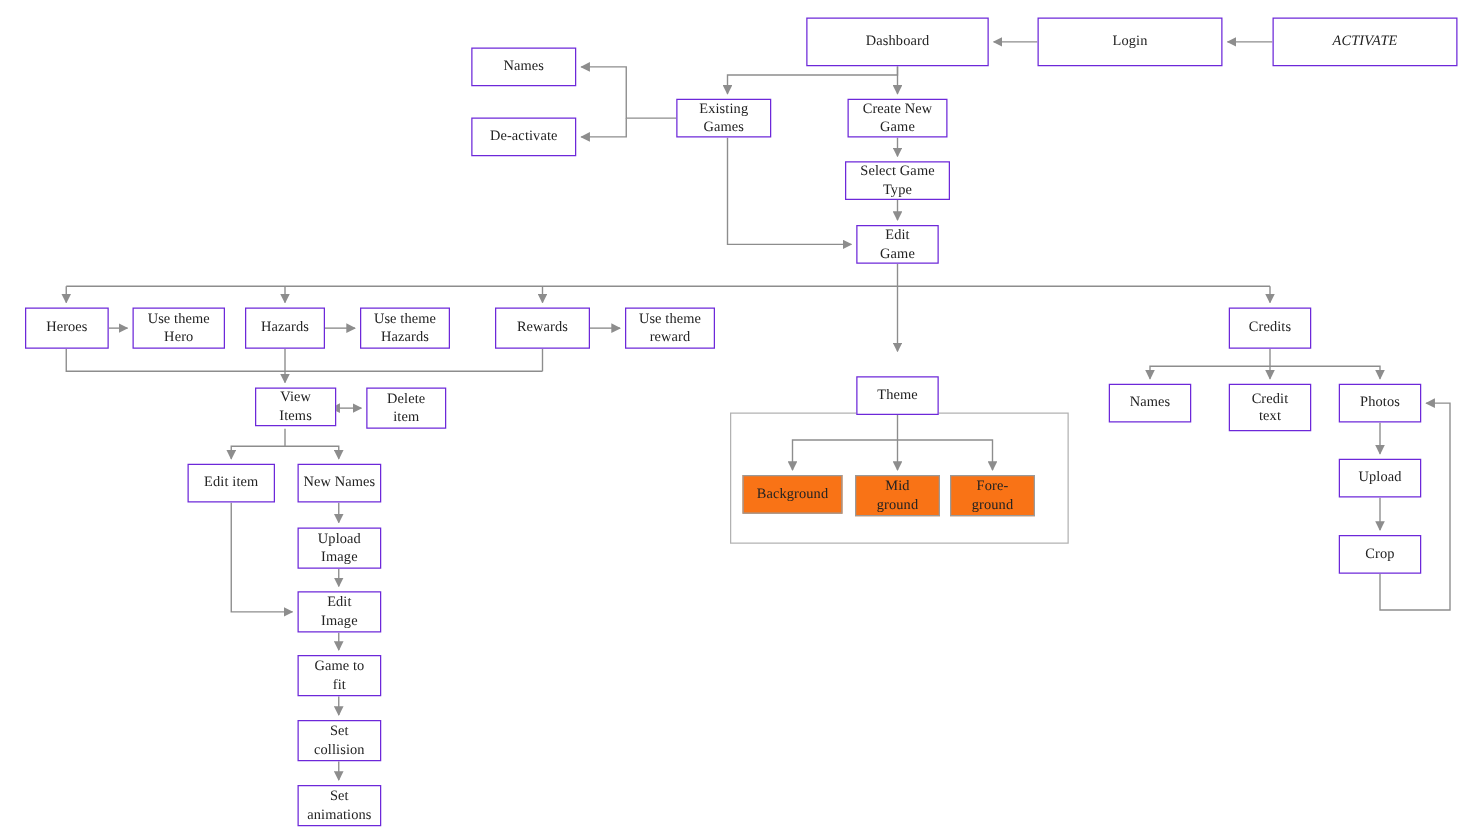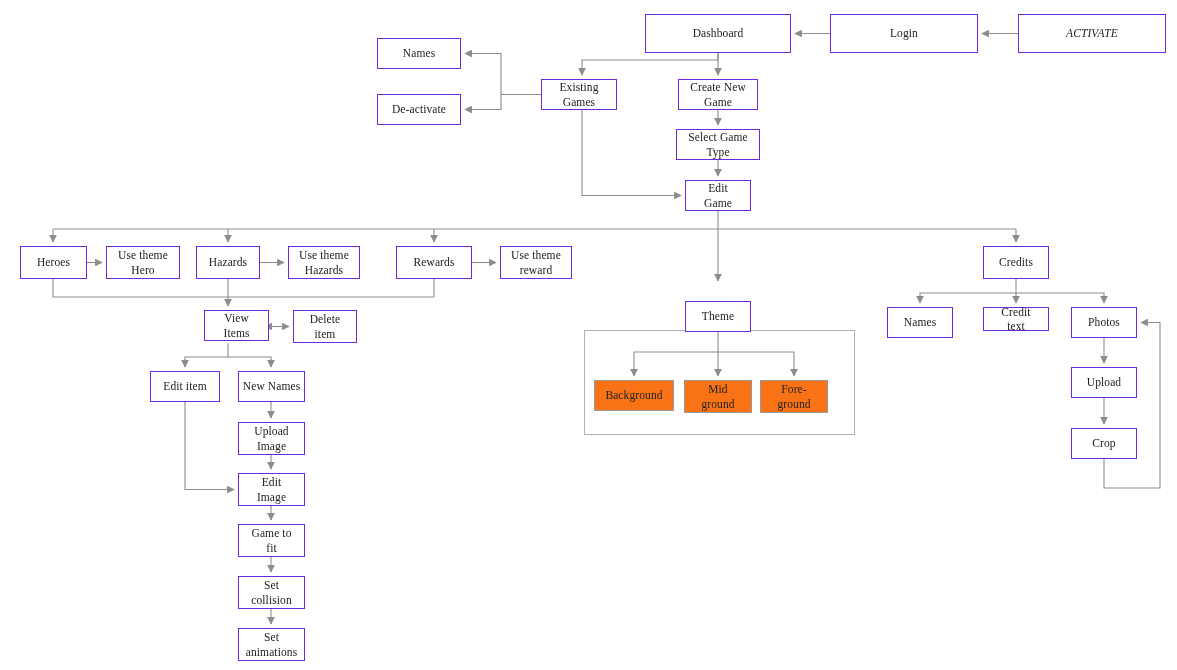--- a/index.html
+++ b/index.html
@@ -154,21 +154,21 @@
       <div class="node" style="left: 396px; top: 246px; width: 76px; height: 33px;">Rewards</div>
       <div class="node" style="left: 500px; top: 246px; width: 72px; height: 33px;">Use theme
 reward</div>
       <div class="node" style="left: 983px; top: 246px; width: 66px; height: 33px;">Credits</div>
       <div class="node" style="left: 204px; top: 310px; width: 65px; height: 31px;">View
 Items</div>
       <div class="node" style="left: 293px; top: 310px; width: 64px; height: 33px;">Delete
 item</div>
       <div class="node" style="left: 685px; top: 285px; width: 66px; height: 31px; margin-top: 16px;">Theme</div>
       <div class="node" style="left: 887px; top: 307px; width: 66px; height: 31px;">Names</div>
-      <div class="node" style="left: 983px; top: 307px; width: 66px; height: 24px;">Credit
+      <div class="node" style="left: 983px; top: 307px; width: 66px; height: 38px;">Credit
 text</div>
       <div class="node" style="left: 1071px; top: 307px; width: 66px; height: 31px;">Photos</div>
       <div class="node" style="left: 150px; top: 371px; width: 70px; height: 31px;">Edit item</div>
       <div class="node" style="left: 238px; top: 371px; width: 67px; height: 31px;">New Names</div>
       <div class="node filled" style="left: 594px; top: 380px; width: 80px; height: 31px;">Background</div>
       <div class="node filled" style="left: 684px; top: 380px; width: 68px; height: 33px;">Mid
 ground</div>
       <div class="node filled" style="left: 760px; top: 380px; width: 68px; height: 33px;">Fore-
 ground</div>
       <div class="node" style="left: 1071px; top: 367px; width: 66px; height: 31px;">Upload</div>

